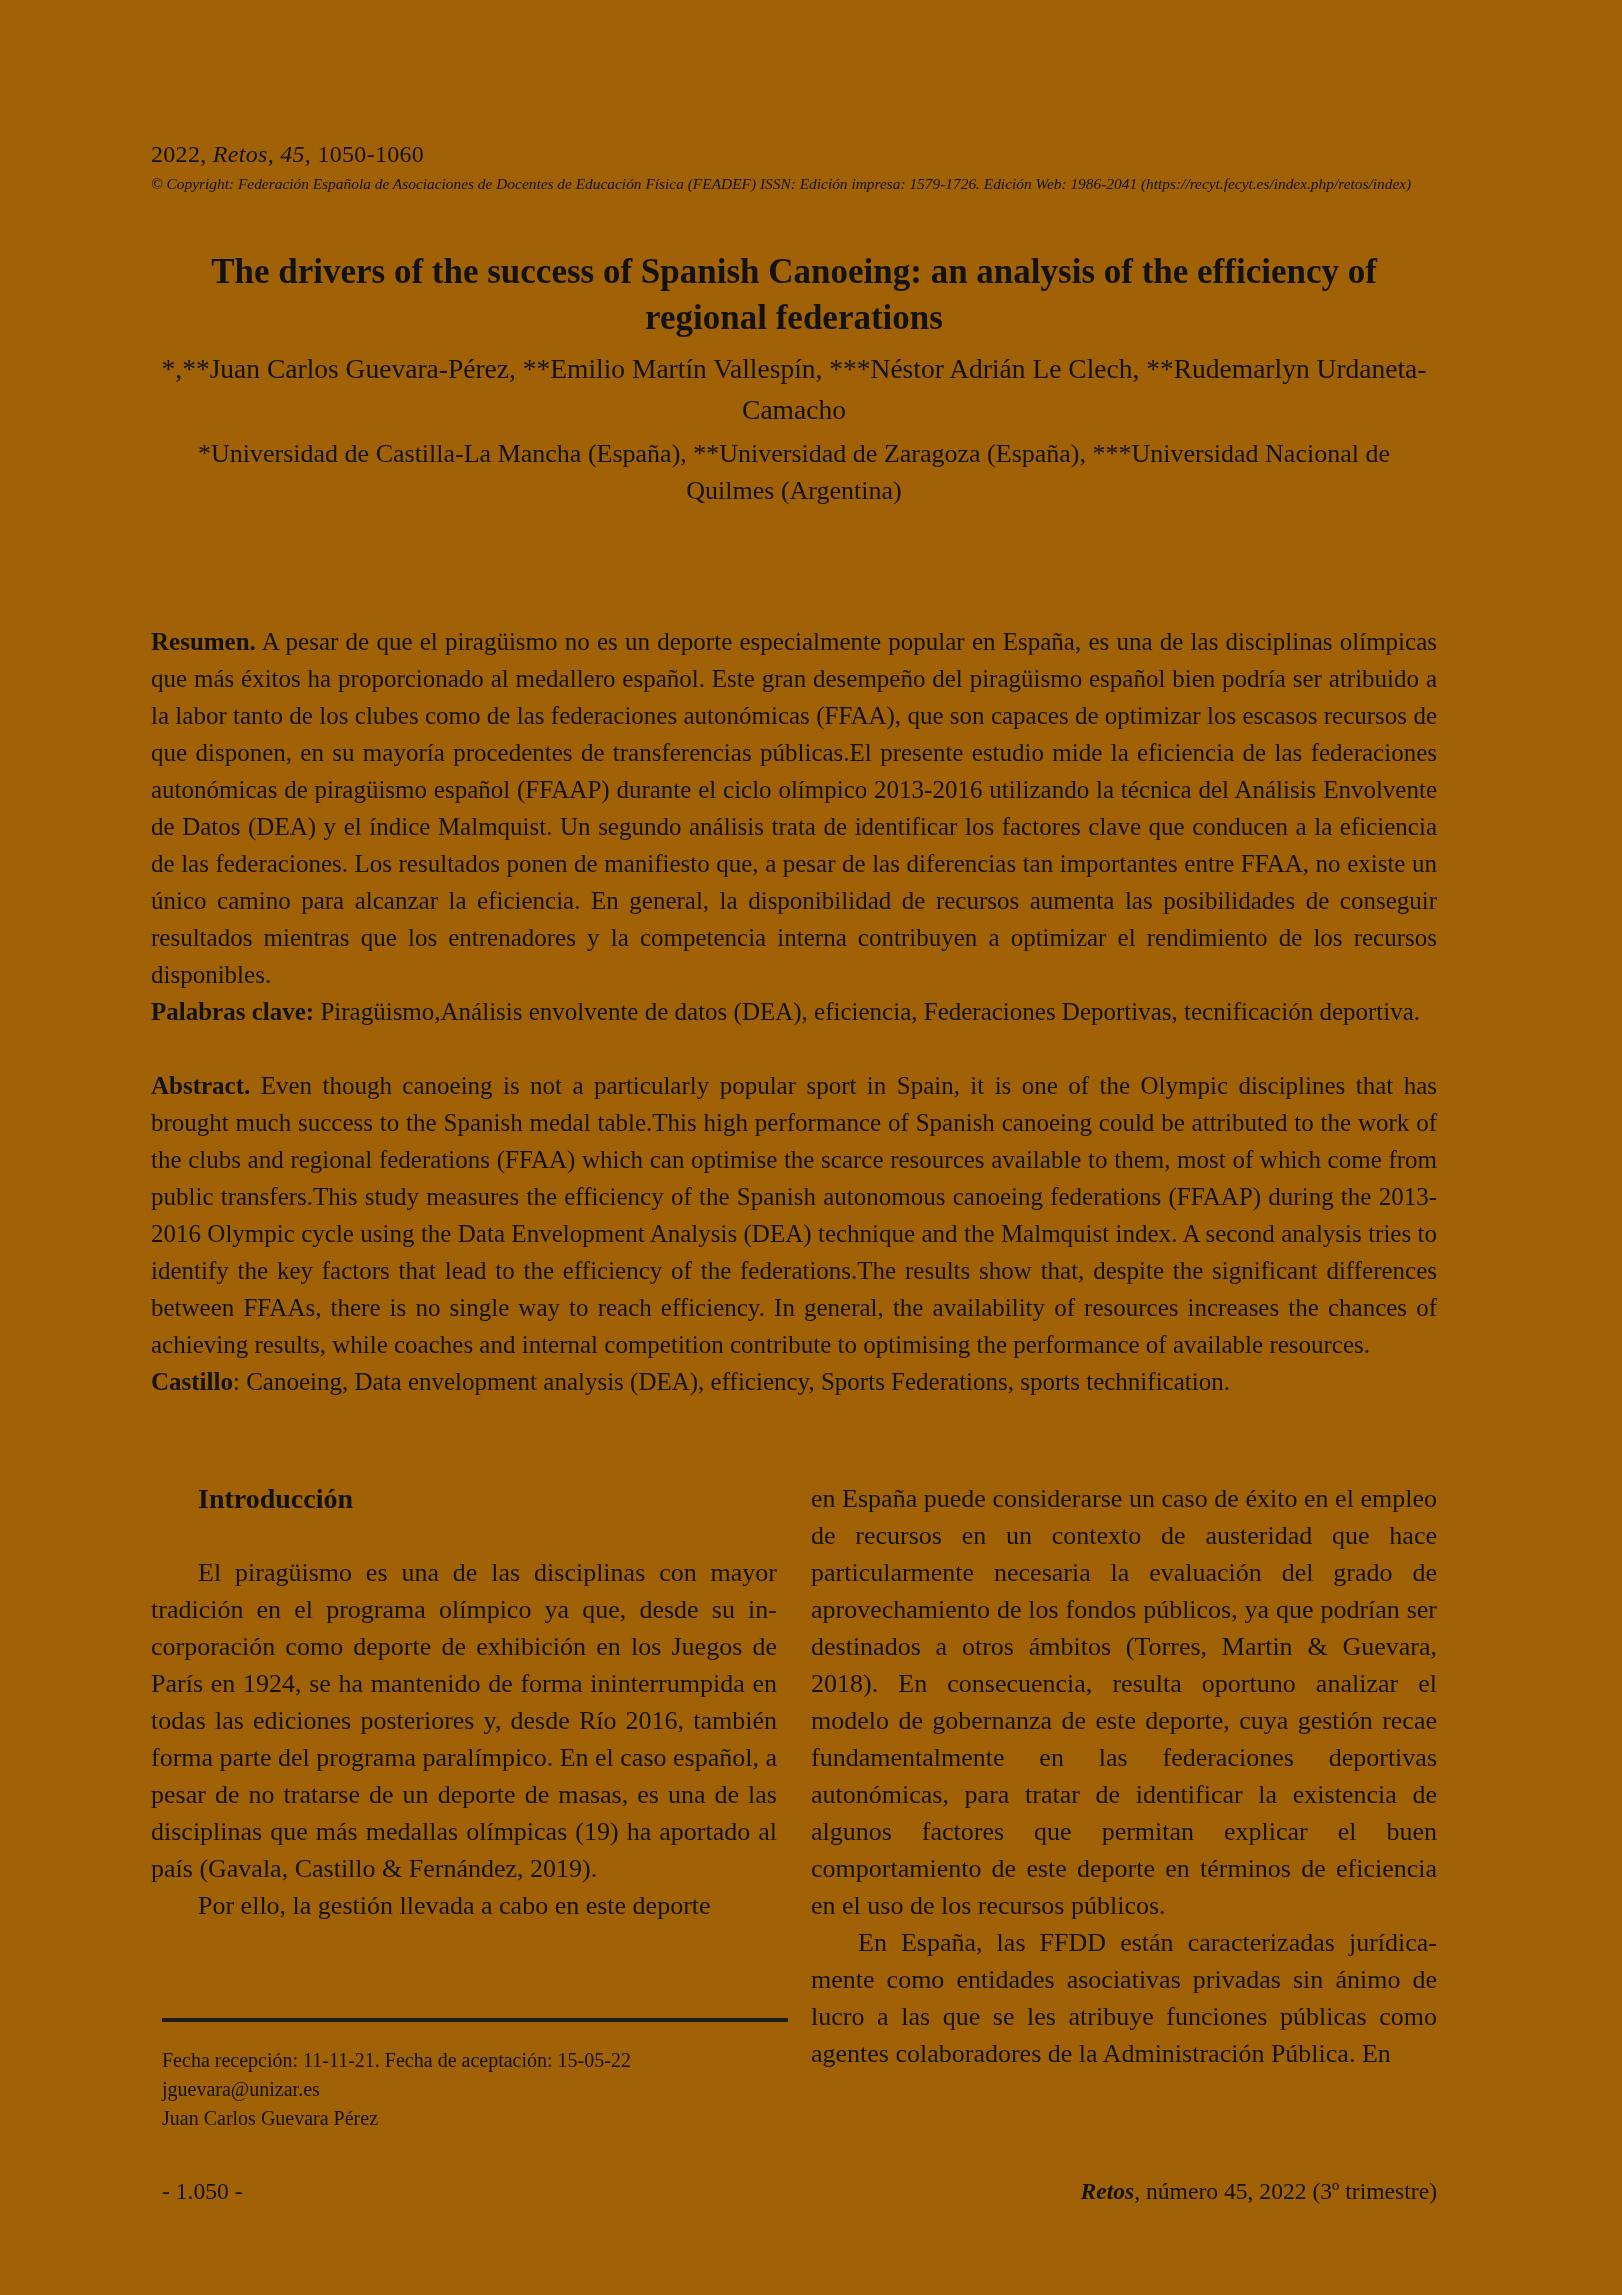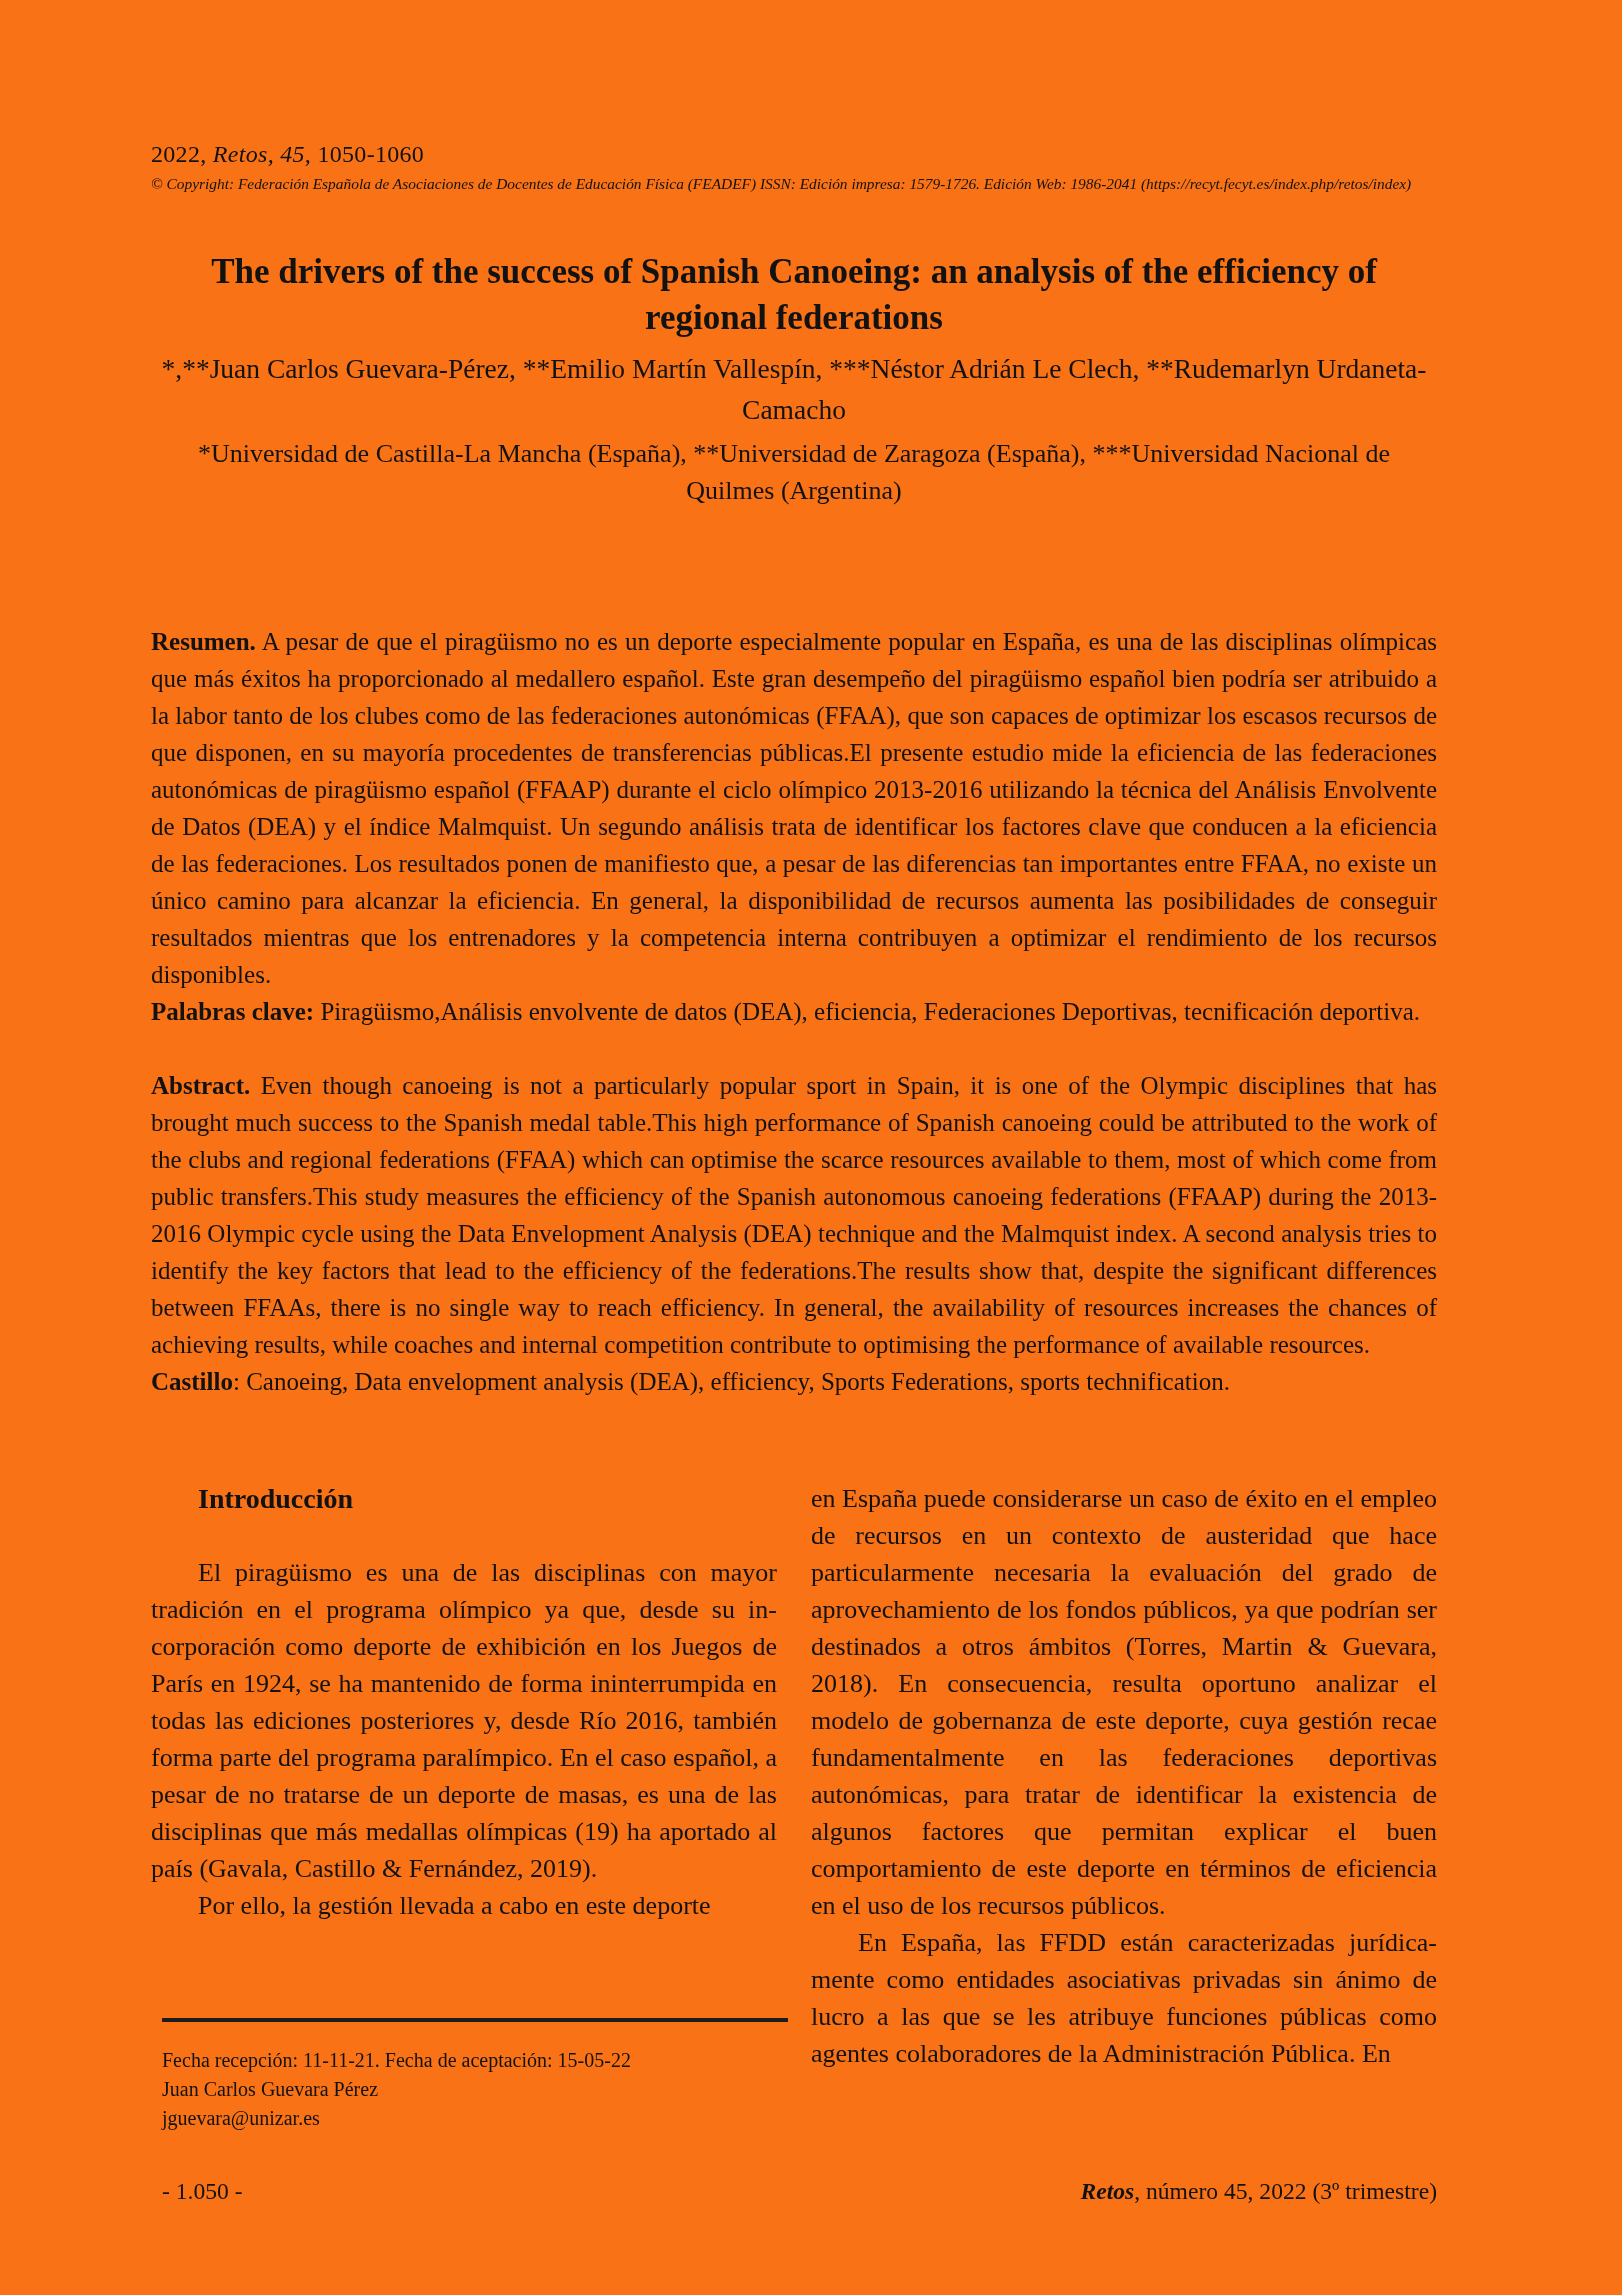--- a/index.html
+++ b/index.html
@@ -1,21 +1,21 @@
 <!DOCTYPE html>
 <html style="font-size:10.5px"><head>
 <meta charset="utf-8">
 <style>
   html, body { margin: 0; padding: 0; background: #9a9a9a; }
   .page {
     position: relative;
     width: 1622px;
     height: 2295px;
     margin: 0 auto;
-    background: #f97316;
+    background: #a16207;
     color: #121212;
     font-family: "Liberation Serif", "DejaVu Serif", serif;
     overflow: hidden;
   }
 
   
   .header { position: absolute; left: 151px; top: 141px; width: 1286px; }
   .citation { font-size: 24px; line-height: 1.15; letter-spacing: 0.3px; }
   .citation .ital { font-style: italic; }
   .copyright {
@@ -108,22 +108,22 @@
   </div>
 
   <div class="col col-right">
     <p class="body-p">en España puede considerarse un caso de éxito en el empleo de recursos en un contexto de austeridad que hace particularmente necesaria la evaluación del grado de aprovechamiento de los fondos públicos, ya que po­drían ser destinados a otros ámbitos (Torres, Martin &amp; Guevara, 2018). En consecuencia, resulta oportuno ana­lizar el modelo de gobernanza de este deporte, cuya gestión recae fundamentalmente en las federaciones deportivas autonómicas, para tratar de identificar la existencia de algunos factores que permitan explicar el buen comportamiento de este deporte en términos de eficiencia en el uso de los recursos públicos.</p>
     <p class="body-p indent">En España, las FFDD están caracterizadas jurídica­mente como entidades asociativas privadas sin ánimo de lucro a las que se les atribuye funciones públicas como agentes colaboradores de la Administración Pública. En</p>
   </div>
 
   <div class="footnote">
     <hr class="footnote-rule">
     <p>Fecha recepción: 11-11-21. Fecha de aceptación: 15-05-22</p>
+    <p>jguevara@unizar.es</p>
     <p>Juan Carlos Guevara Pérez</p>
-    <p>jguevara@unizar.es</p>
   </div>
 
   <div class="footer-left">- 1.050 -</div>
   <div class="footer-right">
     <span class="journal">Retos</span><span>, número 45, 2022 (3º trimestre)</span>
   </div>
 
 </div>
 
 

